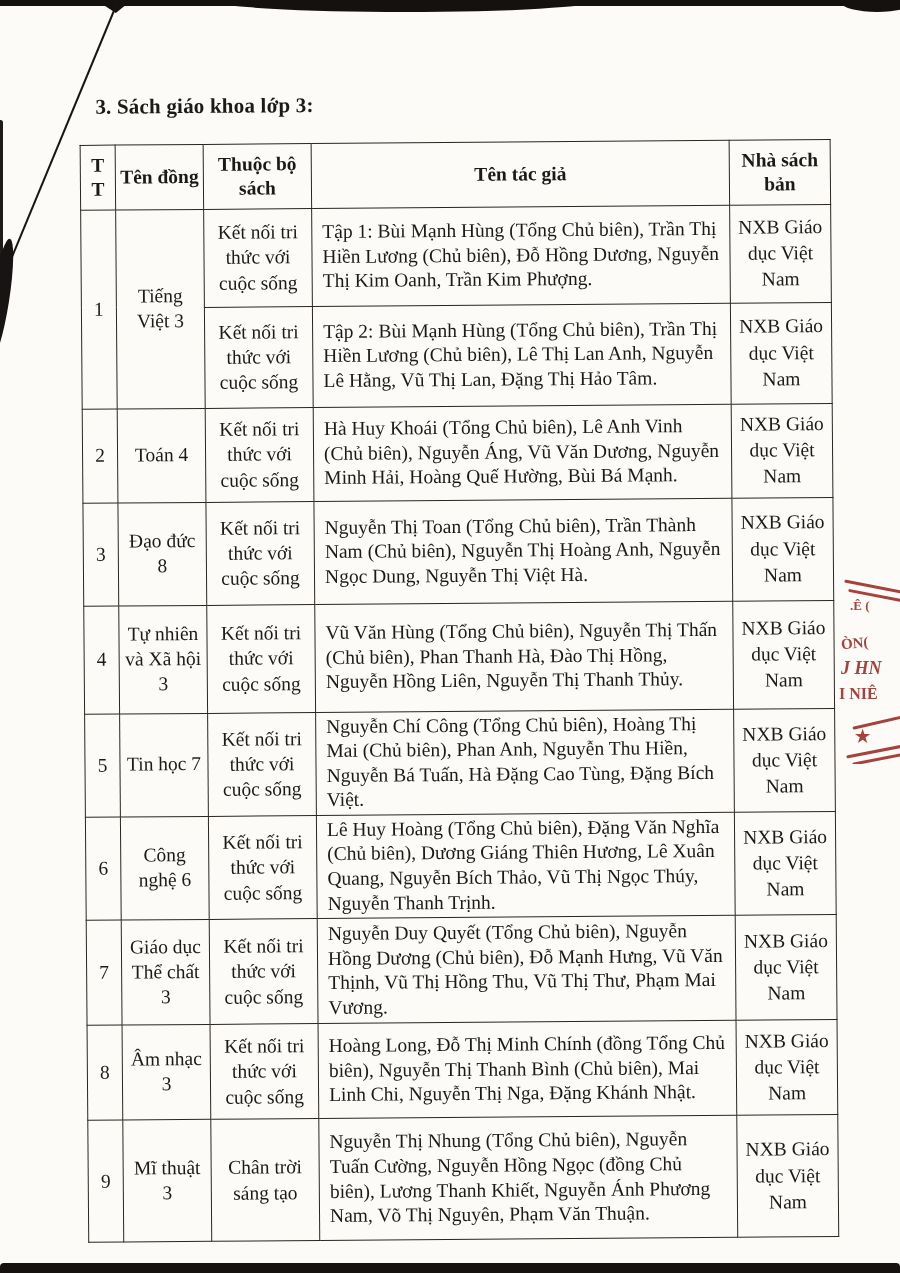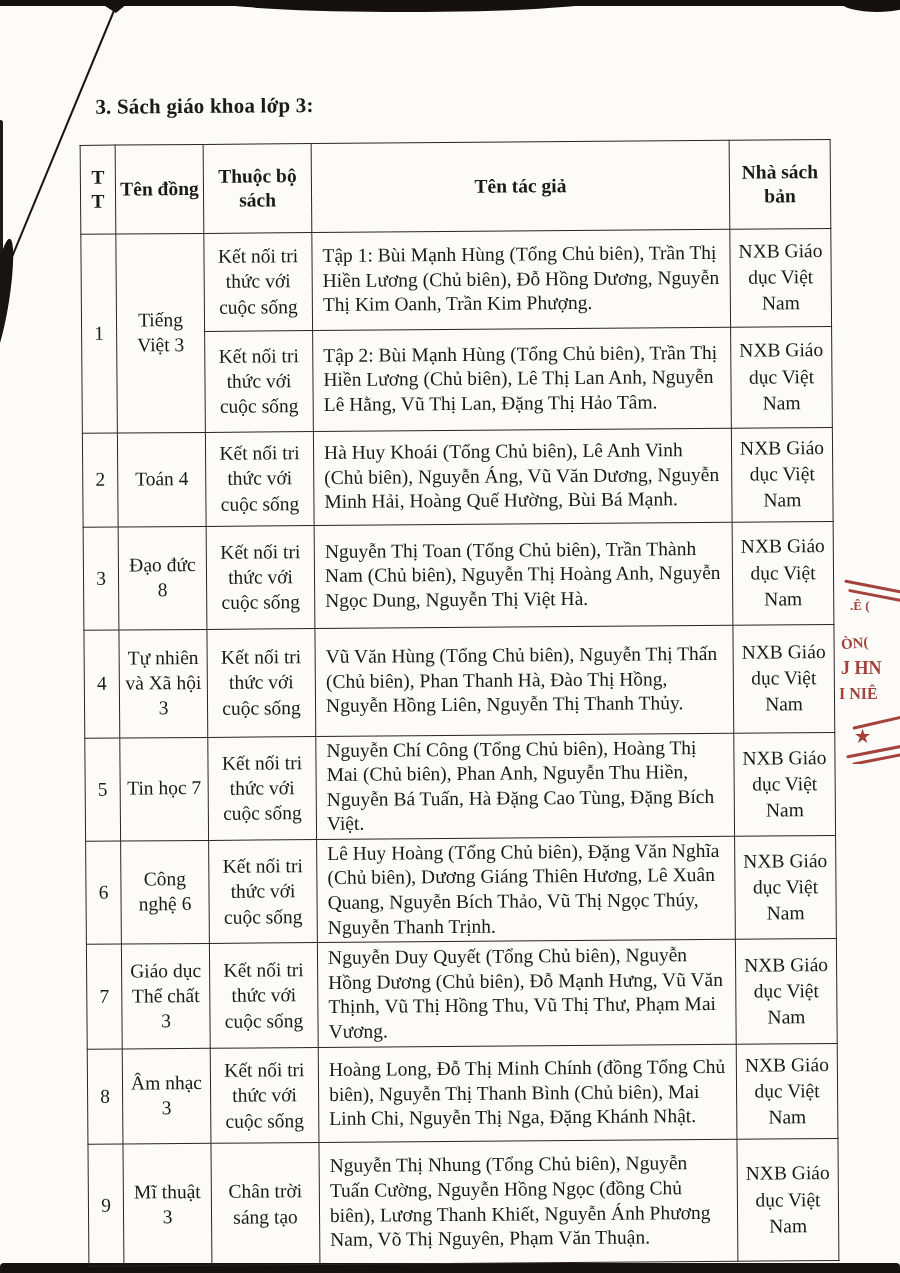--- a/index.html
+++ b/index.html
@@ -30,37 +30,37 @@
     position:absolute;left:88px;top:142px;width:750px;
     border-collapse:collapse;table-layout:fixed;
   }
   table.booklist td,table.booklist th{
     border:1.7px solid #2b2620;
     vertical-align:middle;
     font-size:19.5px;
     overflow:hidden;
   }
   th{font-weight:bold;font-size:20px;line-height:1.22;padding:2px 2px;}
-  th.h-tt{word-break:break-all;padding:20px 8px;}
+  th.h-tt{word-break:break-all;padding:8px 8px;}
   td.c-tt{text-align:center;font-size:20px;}
   td.c-book{text-align:center;line-height:1.28;padding:1px 5px;}
   td.c-series{text-align:center;line-height:1.3;padding:1px 5px;}
   td.c-authors{text-align:left;line-height:1.26;padding:2px 8px 2px 10px;}
   td.c-nxb{text-align:center;line-height:1.34;padding:1px 4px;}
 
   
   .stamp{position:absolute;left:838px;top:578px;width:62px;height:186px;overflow:hidden;
     color:#a5423c;font-family:"Liberation Serif",serif;}
   .stamp .frag{position:absolute;font-weight:bold;white-space:nowrap;}
   .stamp .bar{position:absolute;background:#a5423c;border-radius:2px;}
   .st-b1{top:7px;left:6px;width:58px;height:3px;transform:rotate(11deg);}
   .st-b2{top:16px;left:10px;width:54px;height:2.5px;transform:rotate(11deg);}
   .st-t1{top:20px;left:12px;font-size:13px;}
   .st-t2{top:57px;left:3px;font-size:15px;transform:rotate(-5deg);}
-  .st-t3{top:80px;left:3px;font-size:18px;}
+  .st-t3{top:80px;left:3px;font-size:18px;font-style:italic;}
   .st-t4{top:107px;left:1px;font-size:16px;}
   .st-b3{top:143px;left:14px;width:52px;height:2.5px;transform:rotate(-13deg);}
   .st-star{top:148px;left:17px;font-size:17px;}
   .st-b4{top:172px;left:8px;width:58px;height:3px;transform:rotate(-11deg);}
   .st-b5{top:180px;left:14px;width:50px;height:2.5px;transform:rotate(-11deg);}
 </style>
 </head>
 <body>
 
 <div class="scan-top"></div>

